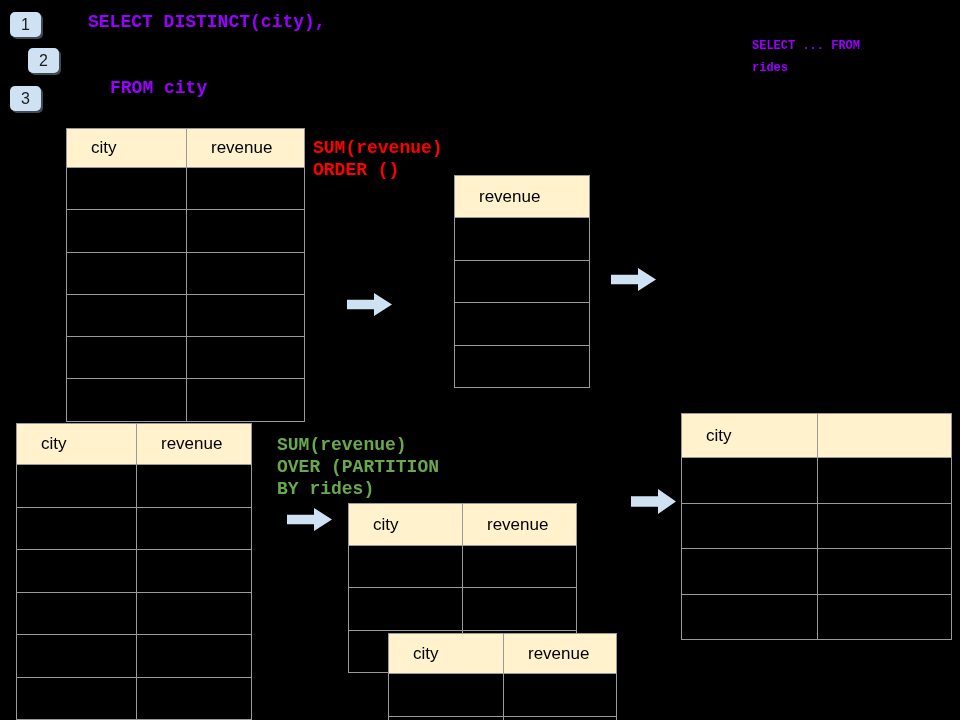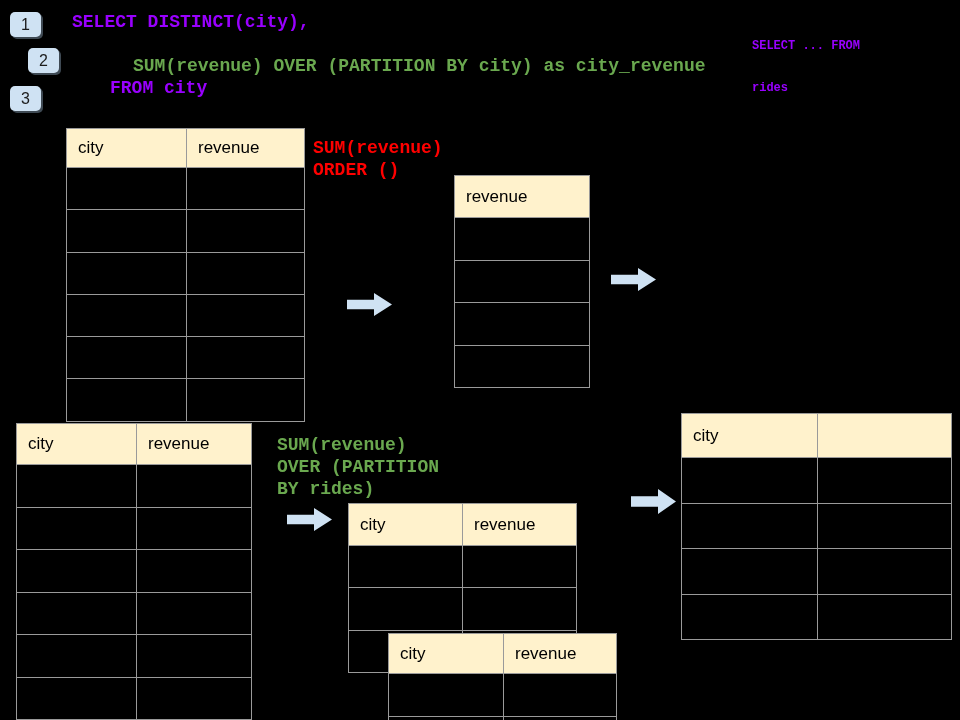--- a/index.html
+++ b/index.html
@@ -13,45 +13,44 @@
   .mono{position:absolute;font-family:"Liberation Mono","DejaVu Sans Mono",monospace;
         font-weight:bold;white-space:pre;line-height:22px;}
   .sz18{font-size:18px;}
   .sz16{font-size:12px;}
   .c-purple{color:var(--purple,#9900ff);}
   .c-red{color:var(--red,#ff0000);}
   .c-green{color:var(--green,#6aa84f);}
   .tbl{position:absolute;border:1px solid var(--table-border,#9a9a9a);box-sizing:border-box;}
   .tbl.front{background:#000;}
   .hrow{display:flex;background:var(--table-header-bg,#fff2cc);}
-  .hcell{box-sizing:border-box;display:flex;align-items:center;padding-left:11px;
+  .hcell{box-sizing:border-box;display:flex;align-items:center;padding-left:24px;
          font-size:17px;color:#000;border-right:1px solid var(--table-border,#9a9a9a);}
   .hcell.last{border-right:none;flex:1;}
   .brow{display:flex;border-top:1px solid var(--table-border,#9a9a9a);}
   .bcell{box-sizing:border-box;border-right:1px solid var(--table-border,#9a9a9a);}
   .bcell.last{border-right:none;flex:1;}
   .arrow{position:absolute;}
   .arrow svg{display:block;width:100%;height:100%;}
   .arrow path{fill:var(--arrow-fill,#cfe2f3);}
 </style>
 </head>
 <body>
 
 <div class="canvas">
 
   <div class="badge" style="left:10px;top:12px;">1</div>
   <div class="badge" style="left:28px;top:48px;">2</div>
   <div class="badge" style="left:10px;top:86px;">3</div>
 
-  <div class="mono sz18 c-purple" style="left:72px;top:11px;">SELECT DISTINCT(city),</div>
-  <div class="mono sz18 c-green" style="left:133px;top:55px;">SUM(revenue) OVER (PARTITION BY city) as city_revenue</div>
+  <div class="mono sz18 c-purple" style="left:88px;top:11px;">SELECT DISTINCT(city),</div>
   <div class="mono sz18 c-purple" style="left:110px;top:77px;">FROM city</div>
 
   <div class="mono sz16 c-purple" style="left:752px;top:35px;">SELECT ... FROM</div>
-  <div class="mono sz16 c-purple" style="left:752px;top:57px;margin-top:20px;">rides</div>
+  <div class="mono sz16 c-purple" style="left:752px;top:57px;">rides</div>
 
   <div class="mono sz18 c-red" style="left:313px;top:137px;">SUM(revenue)</div>
   <div class="mono sz18 c-red" style="left:313px;top:159px;">ORDER ()</div>
 
   <div class="mono sz18 c-green" style="left:277px;top:434px;">SUM(revenue)</div>
   <div class="mono sz18 c-green" style="left:277px;top:456px;">OVER (PARTITION</div>
   <div class="mono sz18 c-green" style="left:277px;top:478px;">BY rides)</div>
 
   <div class="tbl" style="left:66px;top:128px;width:239px;">
     <div class="hrow" style="height:38px;">

